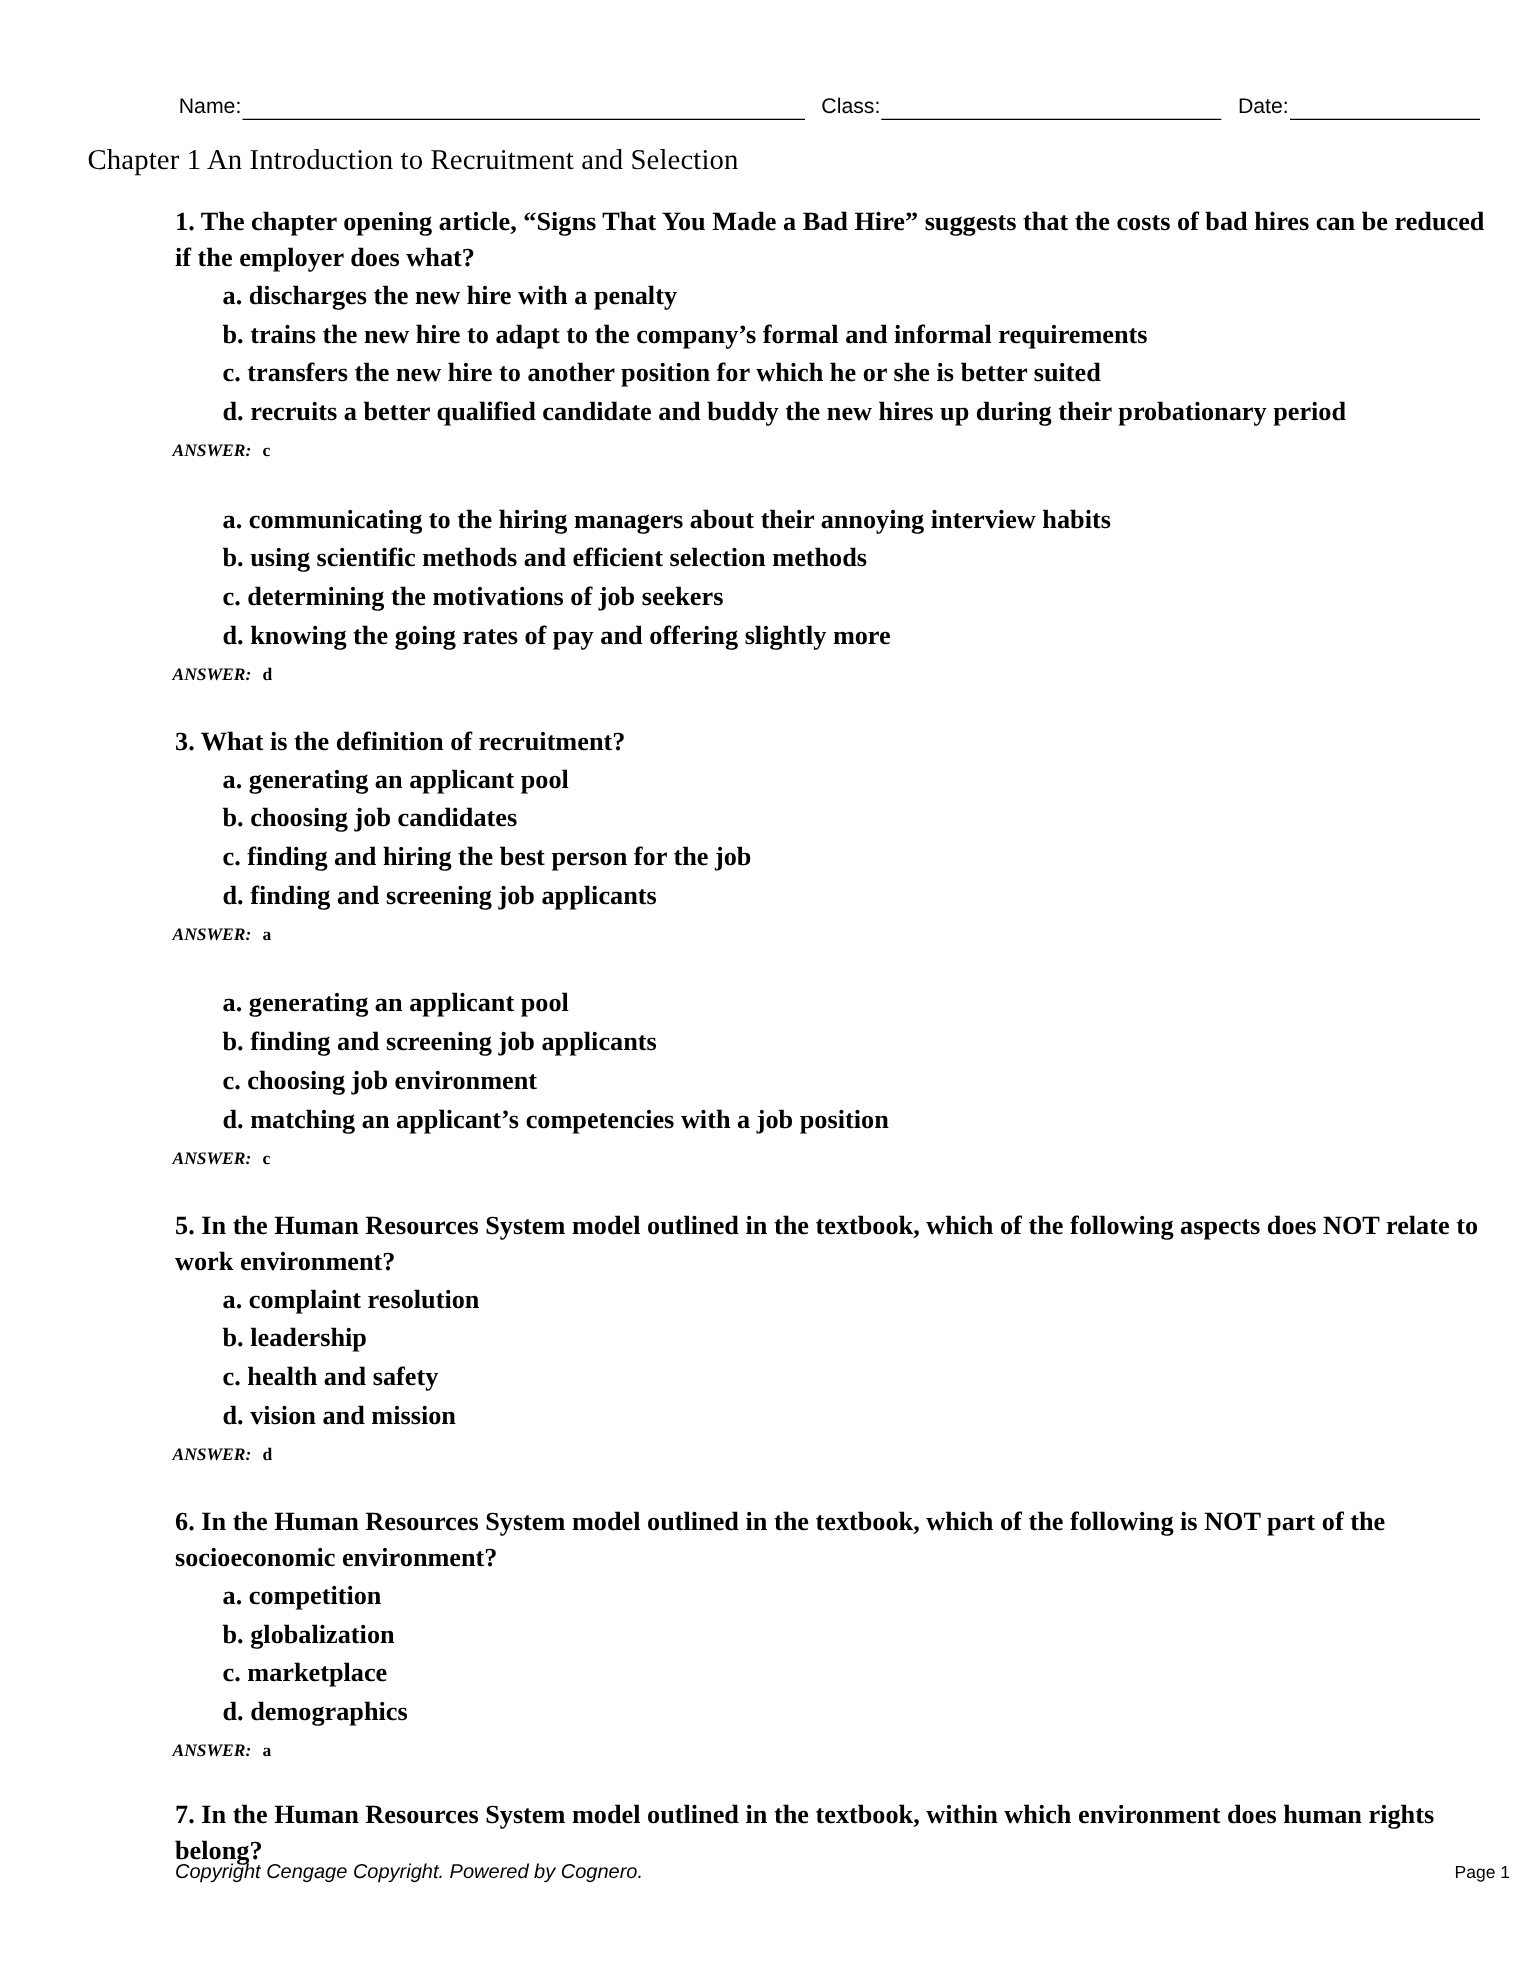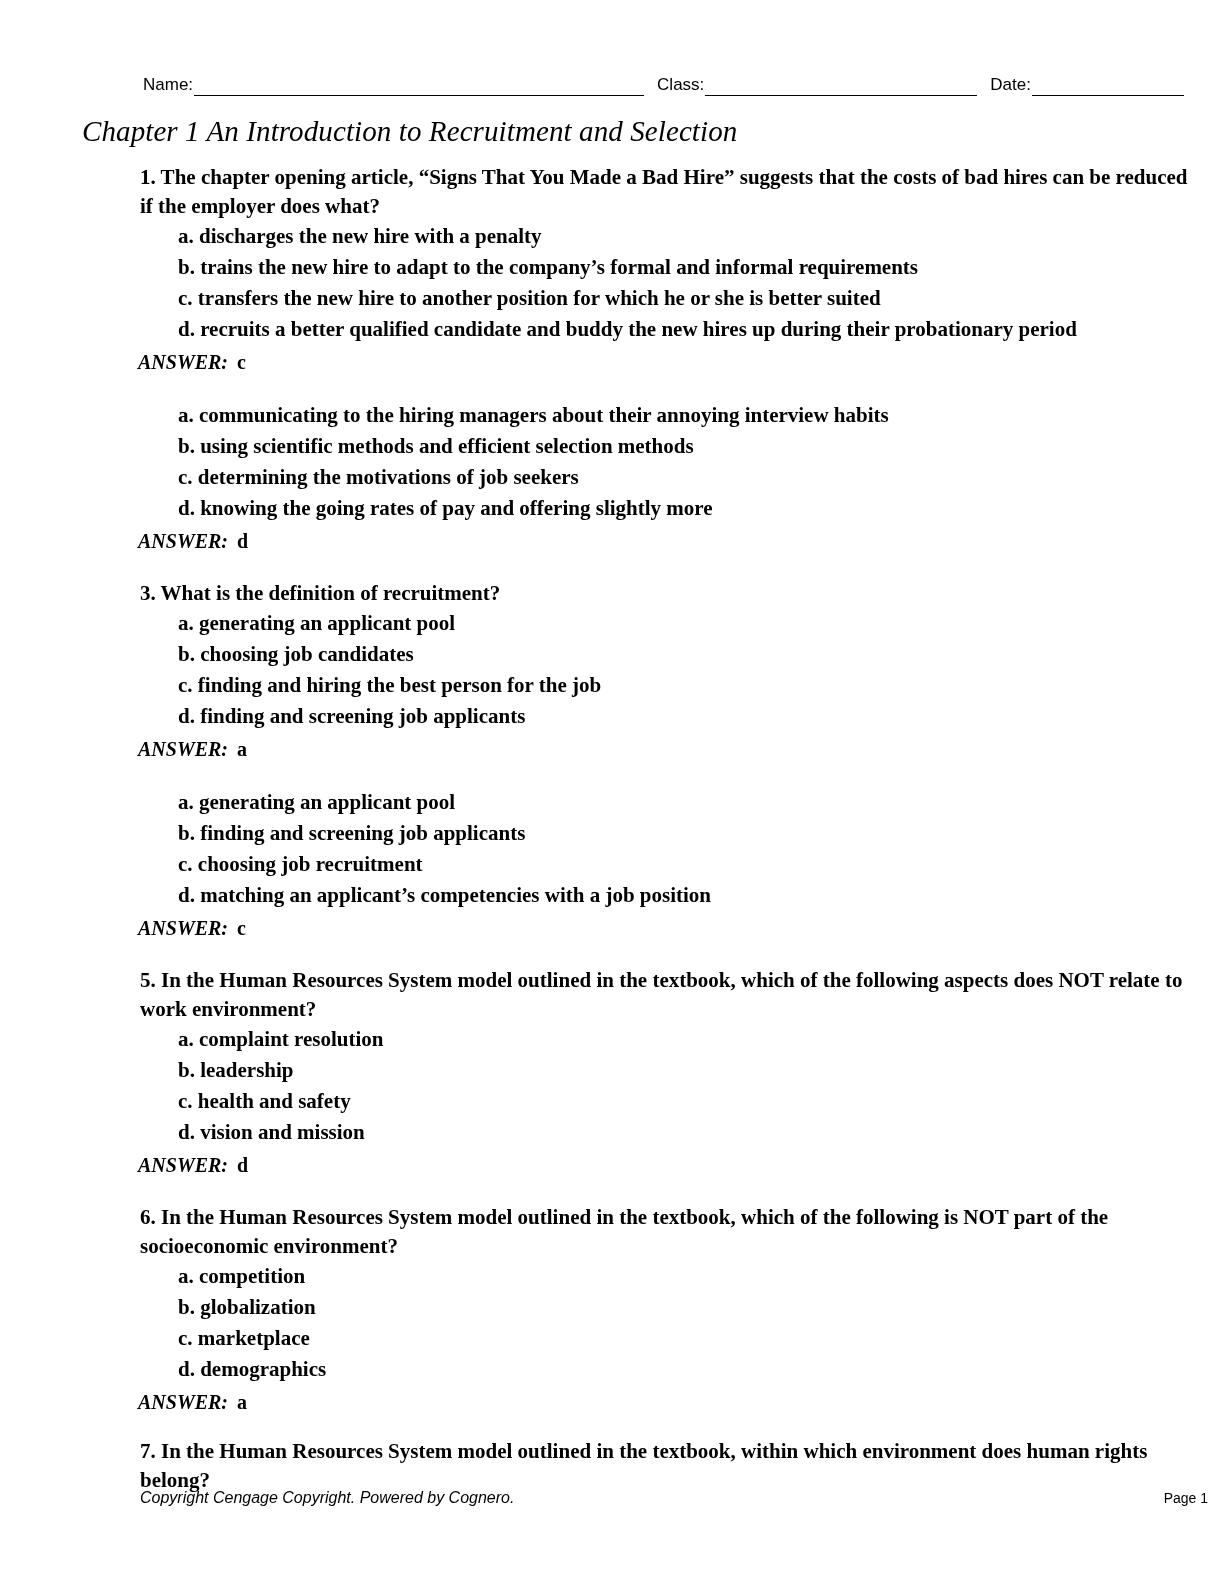--- a/index.html
+++ b/index.html
@@ -46,26 +46,25 @@
     margin-left: 1px;
   }
   .rule-name  { width: 450px; }
   .rule-class { width: 272px; }
   .rule-date  { width: 152px; }
   .hdr-gap    { width: 13px; }
 
   
   .doc-title {
     position: absolute;
-    left: 82px;
+    left: 70px;
     top: 115px;
-    font-size: 29px;
+    font-size: 23px;
     letter-spacing: 0.1px;
     white-space: nowrap;
-    font-style: italic;
   }
 
   
   .content {
     position: absolute;
     left: 140px;
     top: 163px;
     width: 1065px;
     font-weight: bold;
   }
@@ -84,21 +83,21 @@
     padding: 0;
     list-style: none;
   }
   .choice {
     font-size: 21px;
     line-height: 31px;
     margin-left: 38px;
     white-space: nowrap;
   }
   .answer {
-    font-size: 20px;
+    font-size: 14px;
     line-height: 30px;
     margin-top: 2px;
     margin-left: -2px;
   }
   .answer .ans-label {
     font-style: italic;
   }
   .answer .ans-value {
     font-style: normal;
     margin-left: 9px;
@@ -186,21 +185,21 @@
       </ul>
       <div class="answer">
         <span class="ans-label">ANSWER:</span><span class="ans-value">a</span>
       </div>
     </div>
 
     <div class="qblock b4">
       <ul class="choices">
         <li class="choice">a. generating an applicant pool</li>
         <li class="choice">b. finding and screening job applicants</li>
-        <li class="choice">c. choosing job recruitment</li>
+        <li class="choice">c. choosing job environment</li>
         <li class="choice">d. matching an applicant’s competencies with a job position</li>
       </ul>
       <div class="answer">
         <span class="ans-label">ANSWER:</span><span class="ans-value">c</span>
       </div>
     </div>
 
     <div class="qblock b5">
       <p class="qtext">5. In the Human Resources System model outlined in the textbook, which of the following aspects does NOT relate to work environment?</p>
       <ul class="choices">

